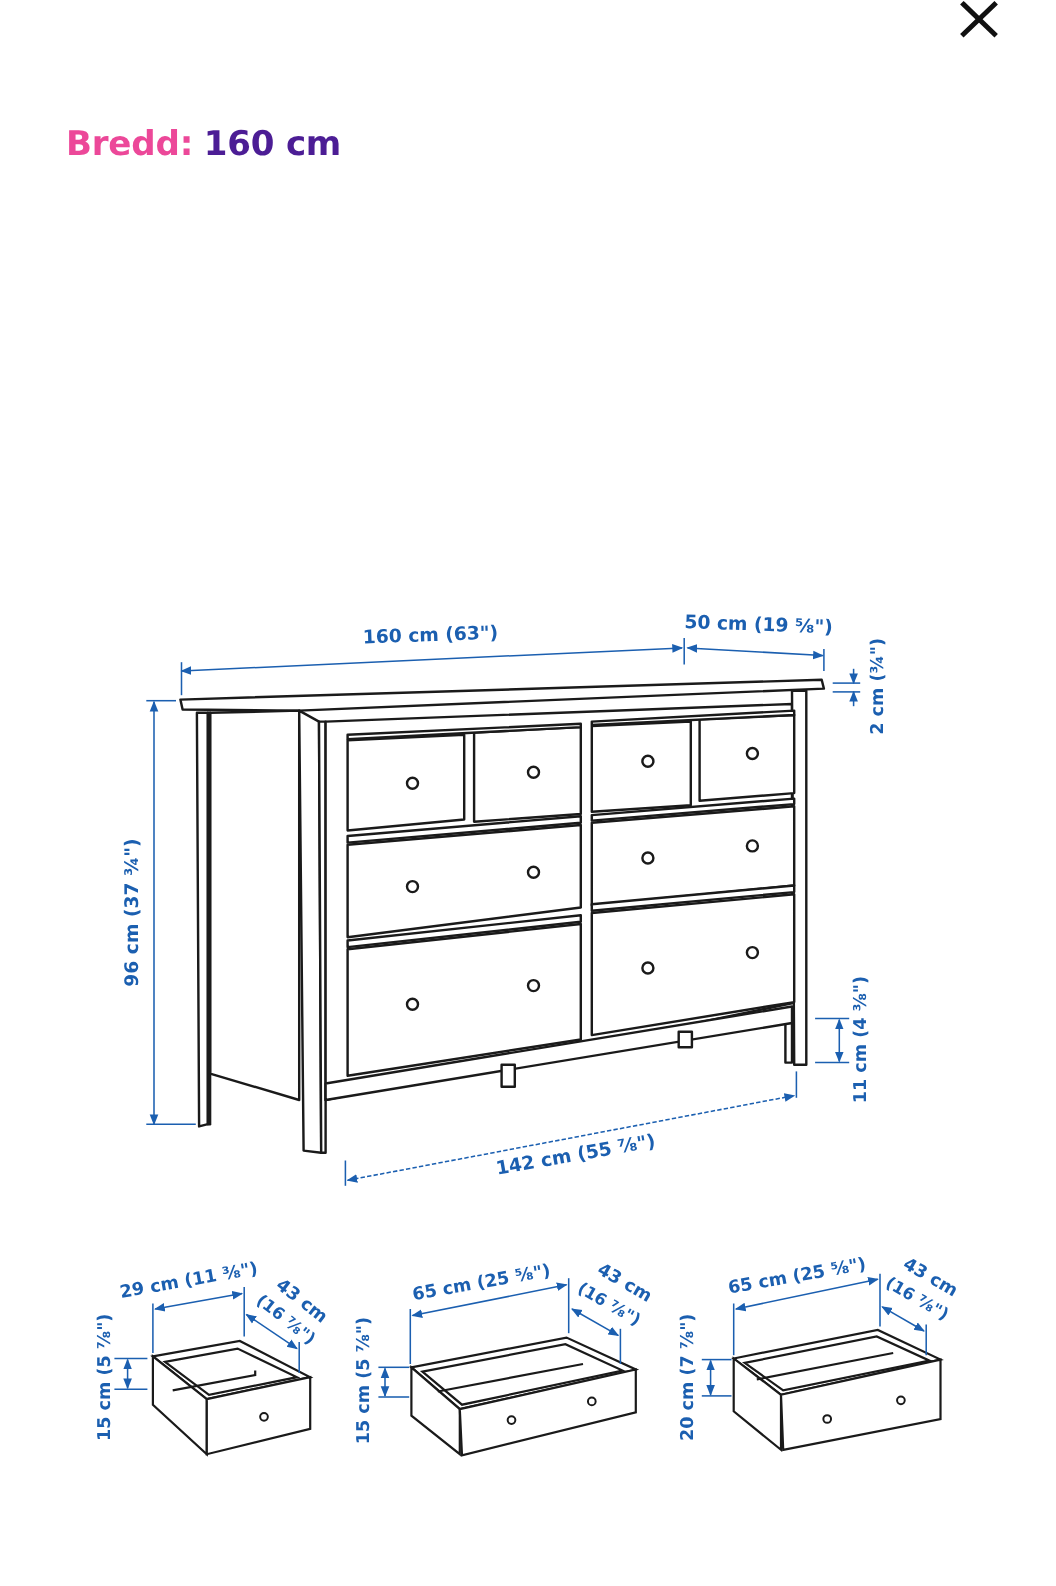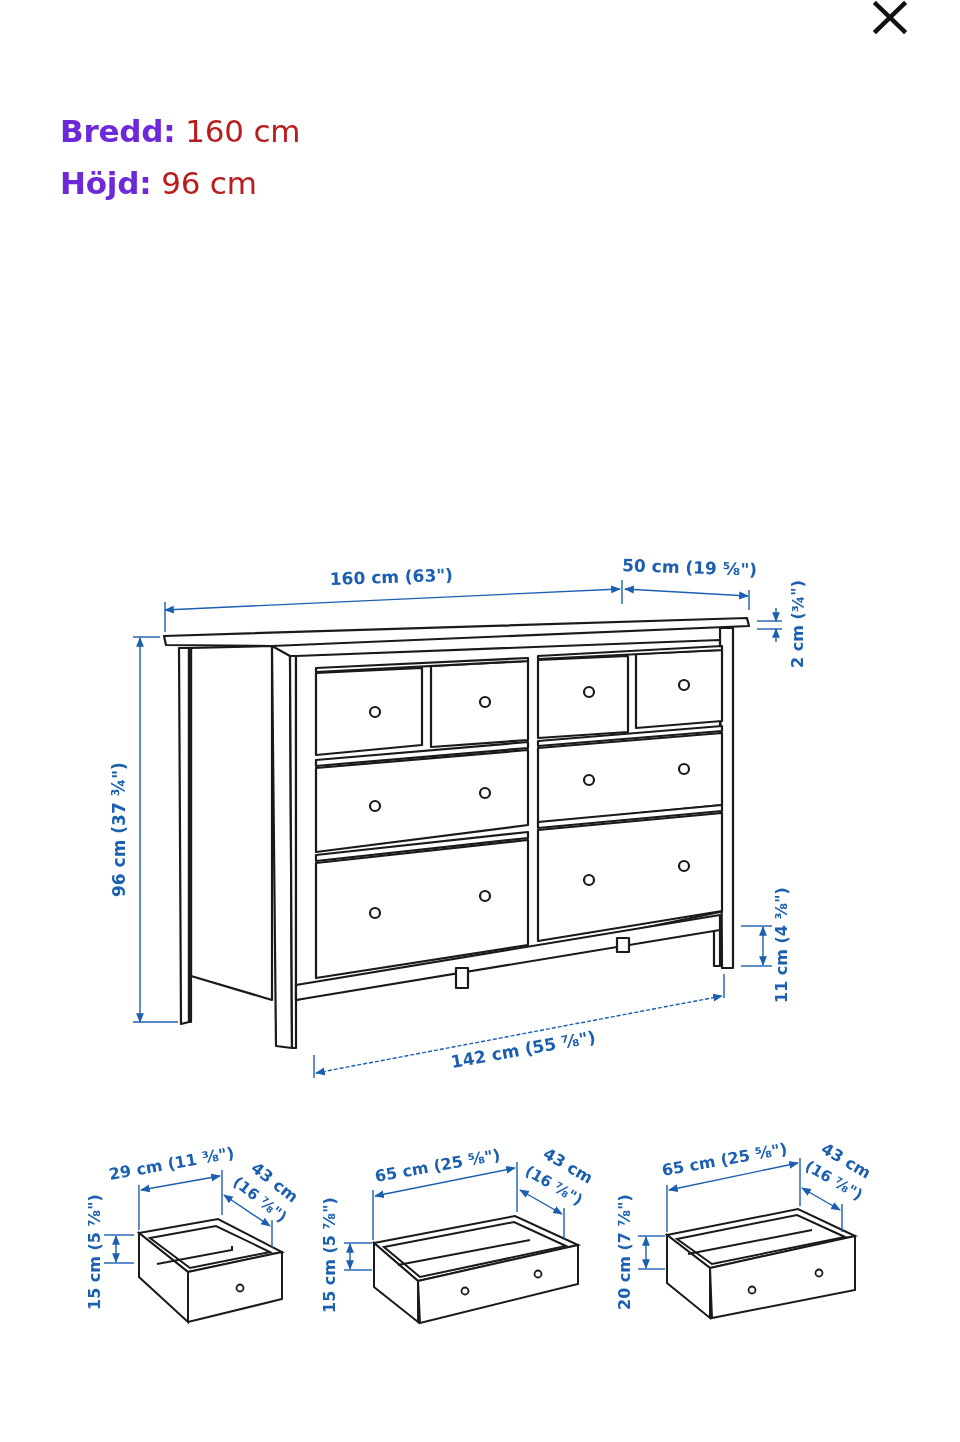--- a/index.html
+++ b/index.html
@@ -2,38 +2,37 @@
 <html><head>
 <meta charset="utf-8">
 <style>
   html, body { margin:0; padding:0; background:#ffffff; }
   body { width:960px; height:1442px; position:relative; overflow:hidden;
          font-family:"DejaVu Sans", "Liberation Sans", sans-serif; color:#3b3b3b; }
   .close-btn { position:absolute; left:868px; top:0px; width:46px; height:38px; cursor:pointer; }
   .close-btn svg { display:block; }
   .specs { position:absolute; left:60px; top:106px; margin:0; padding:0; list-style:none; }
   .spec-row { font-size:31px; line-height:51.6px; height:51.6px; white-space:nowrap; letter-spacing:-0.2px; }
-  .spec-label { font-weight:bold; color:#6d28d9; }
-  .spec-value { font-weight:normal; color:#b91c1c; }
+  .spec-label { font-weight:bold; color:#ec4899; }
+  .spec-value { font-weight:bold; color:#4c1d95; }
   .diagram { position:absolute; left:0; top:520px; width:960px; height:880px; }
   .diagram svg text { font-family:"DejaVu Sans", "Liberation Sans", sans-serif; font-weight:bold; fill:#1b5fb0; }
 </style>
 </head>
 <body>
 
 <div class="close-btn">
   <svg width="46" height="38" viewBox="0 0 46 38">
     <line x1="8" y1="4" x2="36" y2="31" stroke="#111" stroke-width="4.5" stroke-linecap="square"></line>
     <line x1="36" y1="4" x2="8" y2="31" stroke="#111" stroke-width="4.5" stroke-linecap="square"></line>
   </svg>
 </div>
 
 <ul class="specs">
   <li class="spec-row"><span class="spec-label">Bredd:</span> <span class="spec-value">160 cm</span></li>
-  <li class="spec-row"><span class="spec-label">Höjd:</span> <span class="spec-value">96 cm</span></li>
 </ul>
 
 <div class="diagram">
 <svg width="960" height="880" viewBox="0 520 960 880">
   <defs>
     <marker id="arr" viewBox="0 0 10 10" refX="9" refY="5" markerWidth="7" markerHeight="7" orient="auto-start-reverse">
       <path d="M0,1 L10,5 L0,9 z" fill="#1b5fb0"></path>
     </marker>
   </defs>
 

